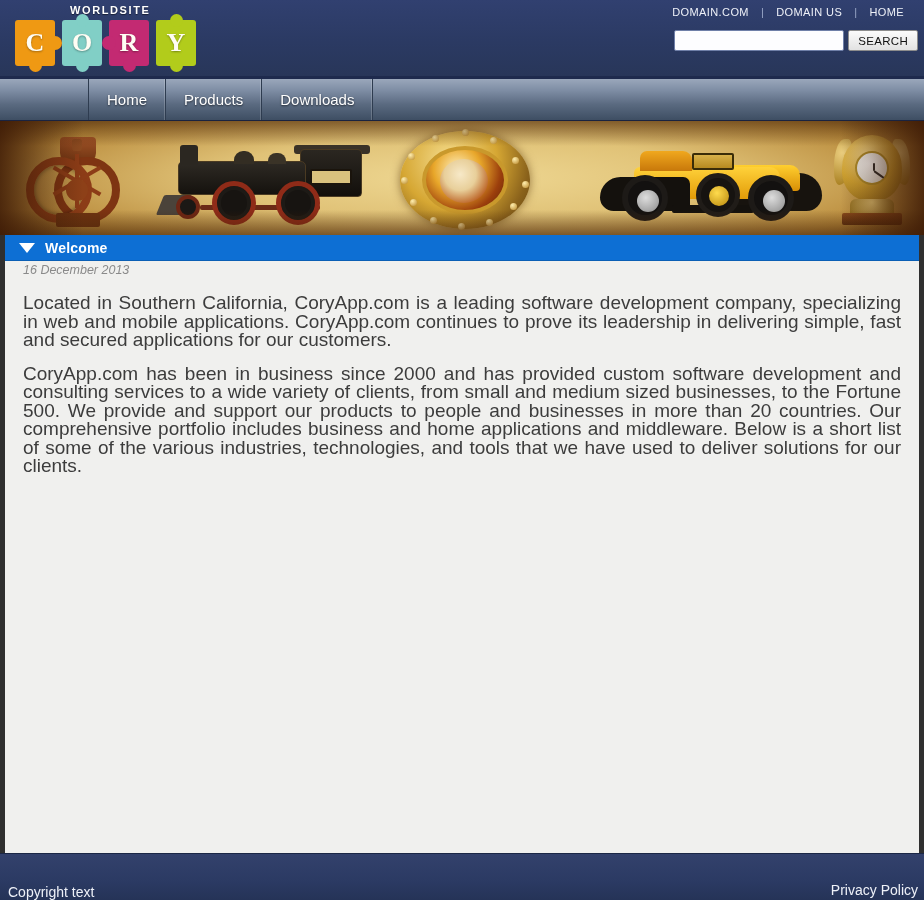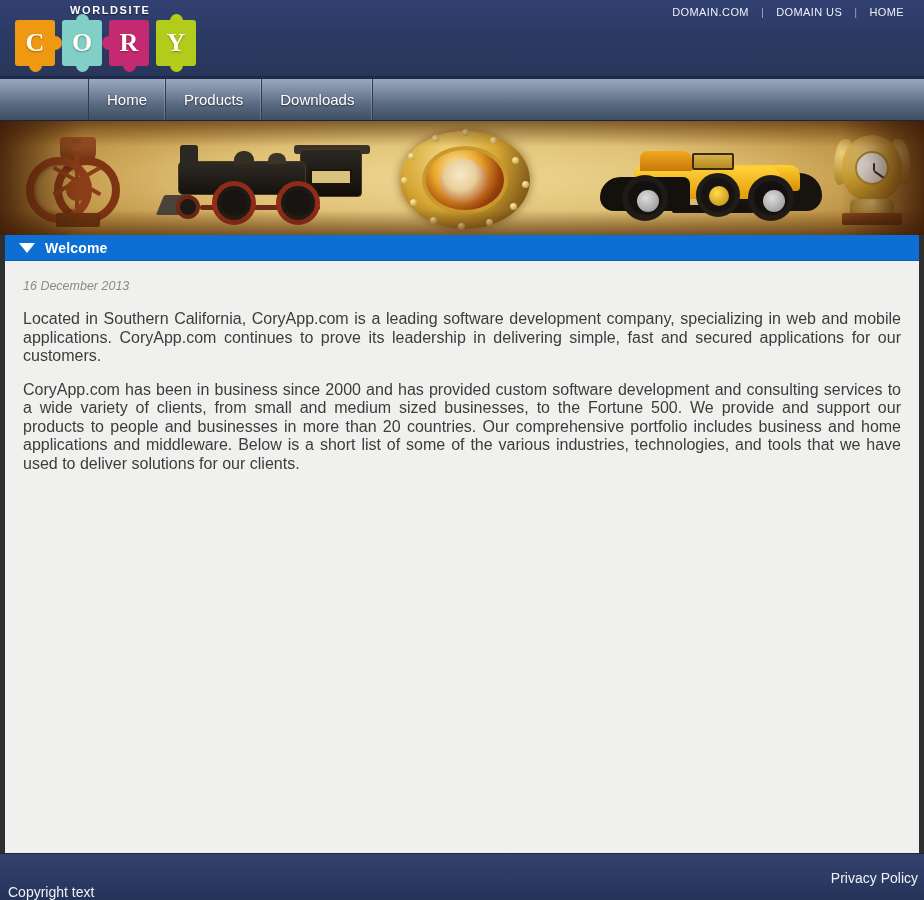--- a/index.html
+++ b/index.html
@@ -334,42 +334,42 @@
     width:0; height:0;
     border-left:8px solid transparent;
     border-right:8px solid transparent;
     border-top:10px solid #ffffff;
     cursor:pointer;
   }
   .section-title {
     color:#ffffff; font-size:14px; font-weight:bold;
     letter-spacing:.2px;
   }
-  .article { padding:18px 18px 0 18px; }
+  .article { padding:2px 18px 0 18px; }
   .article .date {
     font-style:italic; color:#8a8a8a; font-size:12.5px;
     margin-bottom:17px;
   }
   .article p {
-    color:#3c3c3c; font-size:16px; line-height:18.5px;
+    color:#3c3c3c; font-size:19px; line-height:18.5px;
     text-align:justify; margin-bottom:15px;
   }
 
   
   .footer {
     position:relative; width:924px; height:47px;
     background:linear-gradient(180deg,#33416c 0%, #2b3a63 60%, #253357 100%);
     border-top:1px solid #1b2746;
   }
   .footer .copy {
     position:absolute; left:8px; top:30px;
     color:#eef1f8; font-size:14px;
   }
   .footer .privacy {
-    position:absolute; right:6px; top:16px;
+    position:absolute; right:6px; top:28px;
     color:#eef1f8; font-size:14px; text-decoration:none;
     cursor:pointer;
   }
 </style>
 </head>
 <body>
 
 <div class="page">
 
   <div class="header">
@@ -405,20 +405,24 @@
     </div>
 
     <div class="top-links">
       <a href="#">DOMAIN.COM</a>
       <span class="sep">|</span>
       <a href="#">DOMAIN US</a>
       <span class="sep">|</span>
       <a href="#">HOME</a>
     </div>
 
+    <div class="search-row">
+      <input class="search-input" type="text" value="" style="">
+      <button class="search-btn">SEARCH</button>
+    </div>
   </div>
 
   <div class="navbar">
     <div class="nav-item">Home</div>
     <div class="nav-item">Products</div>
     <div class="nav-item">Downloads</div>
   </div>
 
   <div class="banner">
 

